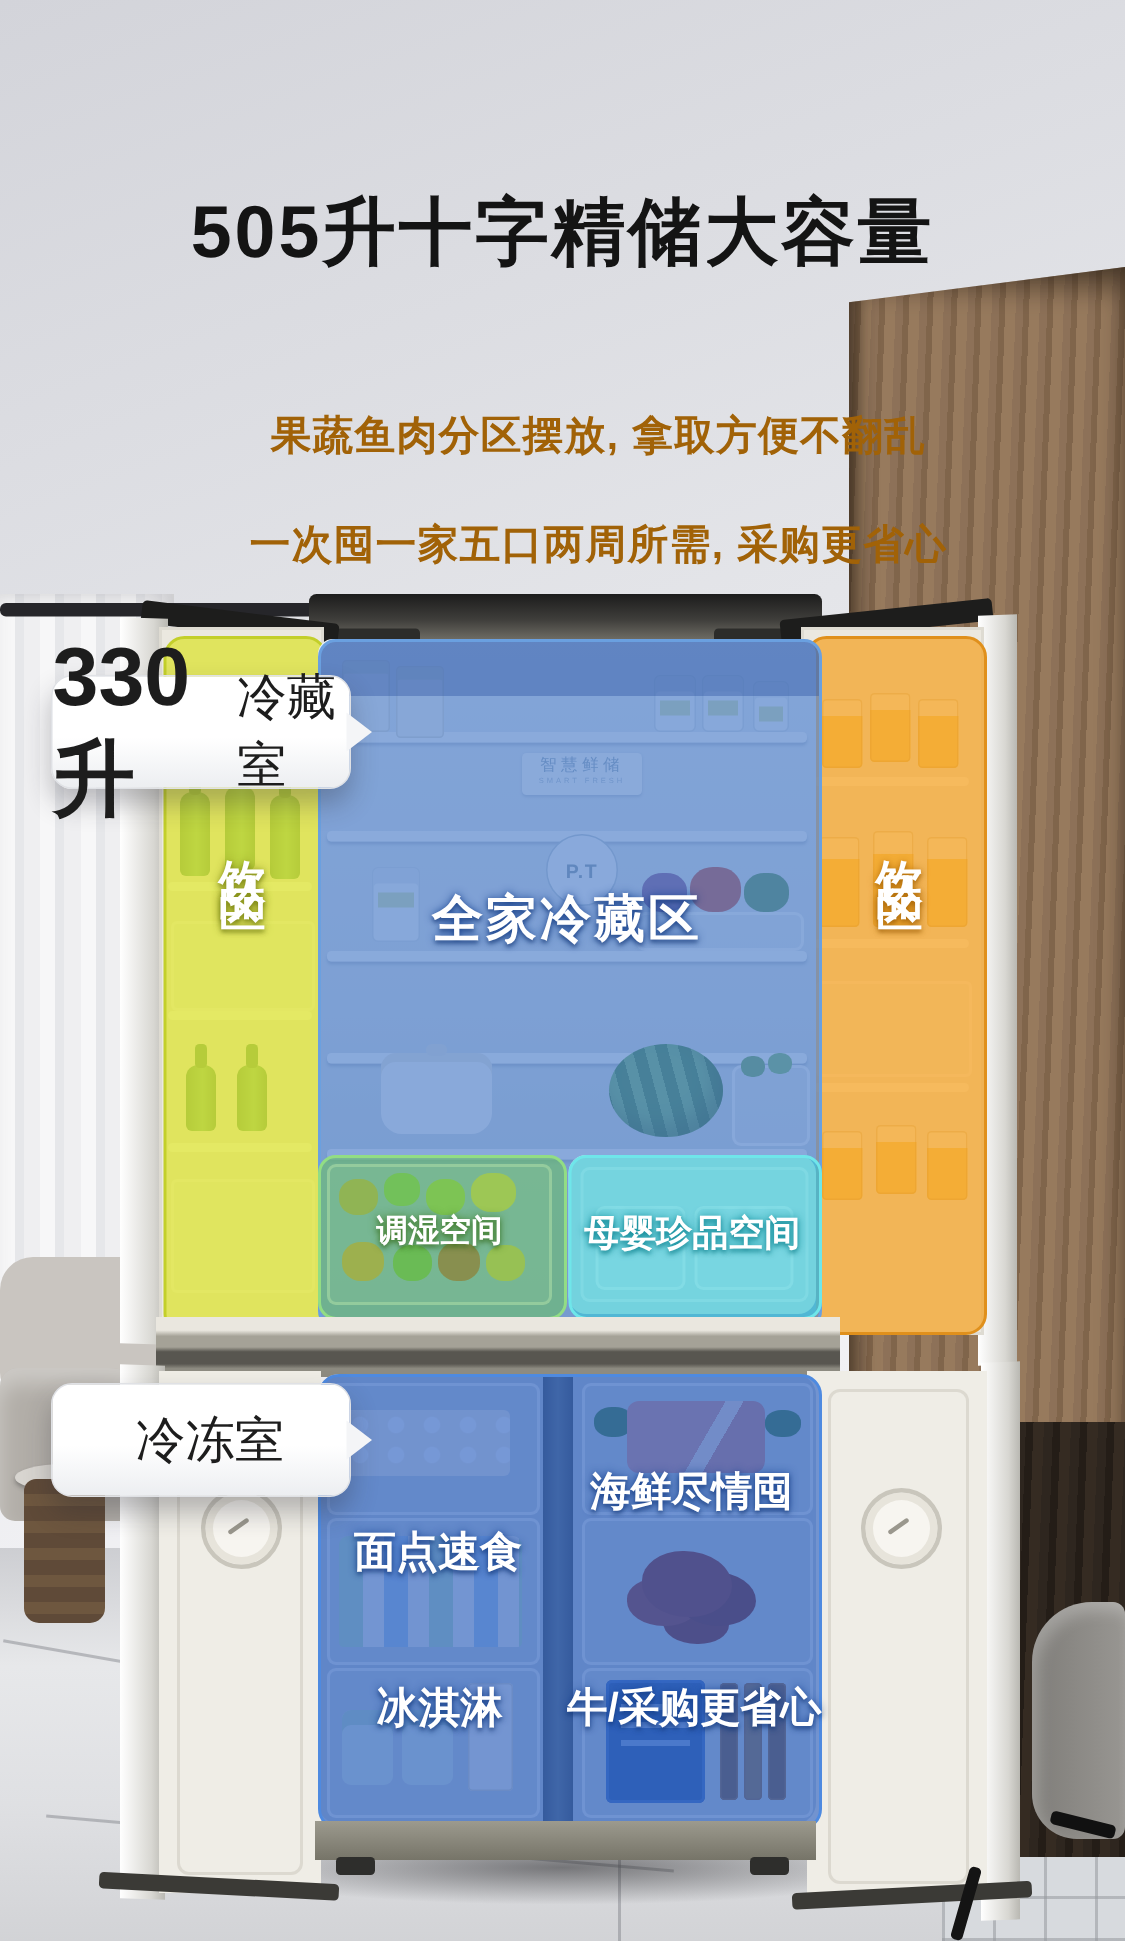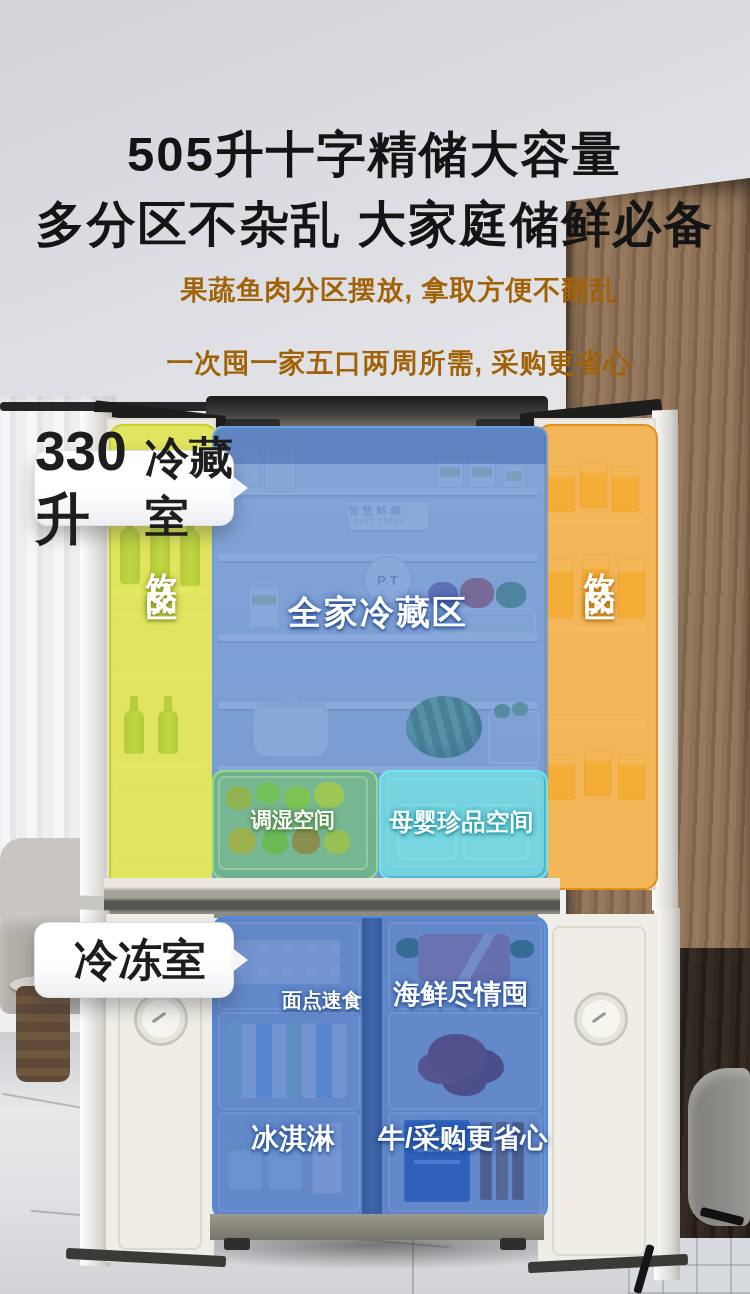--- a/index.html
+++ b/index.html
@@ -60,21 +60,21 @@
       background:linear-gradient(180deg,#9c9a8e,#767468);}
   .wheel{background:#2e2e2c;border-radius:3px;width:26px;height:12px;top:1238px;}
   .leg{background:#141414;border-radius:3px;}
 
   
   .interior{left:212px;top:426px;width:332px;height:456px;border-radius:10px;
       background:linear-gradient(180deg,#e8eef4 0%,#d6dfe8 55%,#c3cfda 100%);overflow:hidden;}
   .shelf{position:absolute;left:6px;width:320px;height:7px;background:rgba(255,255,255,.92);
       border-radius:3px;box-shadow:0 2px 2px rgba(90,110,140,.35);}
   .board{position:absolute;left:136px;top:76px;width:80px;height:28px;background:#fdfdfc;border-radius:3px;
-      text-align:left;color:#8fa6b8;box-shadow:0 1px 2px rgba(90,110,140,.3);}
+      text-align:center;color:#8fa6b8;box-shadow:0 1px 2px rgba(90,110,140,.3);}
   .board .b1{font-size:11px;letter-spacing:3px;line-height:16px;}
   .board .b2{font-size:5px;letter-spacing:2px;line-height:6px;color:#aebecb;}
   .pt-circle{position:absolute;left:152px;top:130px;width:46px;height:46px;border-radius:50%;
       background:#fbfcfd;border:1px solid #b9c6d2;color:#7e93a6;font-size:13px;font-weight:700;
       display:flex;align-items:center;justify-content:center;letter-spacing:1px;}
   .jar{position:absolute;width:26px;height:36px;background:#f6f8fa;border-radius:4px;
       box-shadow:inset 0 10px 0 #dfe7ee;border:1px solid #cfd9e2;}
   .jar::after{content:"";position:absolute;left:3px;top:16px;right:3px;height:10px;background:#cfe0a8;}
   .carton-w{position:absolute;width:30px;height:46px;background:#f4f4f1;border-radius:3px;
       border:1px solid #d8d8d2;box-shadow:inset 0 8px 0 #e4e8d8;}
@@ -148,21 +148,21 @@
   .s1{top:272px;}
   .s2{top:310px;margin-top:35px;}
 
   
   .callout{width:198px;height:74px;border-radius:14px;display:flex;align-items:baseline;justify-content:center;
       background:linear-gradient(180deg,#ffffff 0 55%,#eceef1 100%);border:1px solid #dfe1e5;
       box-shadow:0 10px 18px rgba(40,40,50,.3);z-index:30;padding-top:0;}
   .callout::after{content:"";position:absolute;right:-15px;top:50%;margin-top:-13px;width:0;height:0;
       border-left:17px solid #f4f5f7;border-top:13px solid transparent;border-bottom:13px solid transparent;}
   .callout .val{font-size:55px;font-weight:700;color:#1d1d1d;align-self:center;}
-  .callout .suf{font-size:44px;font-weight:700;color:#1d1d1d;align-self:center;margin-left:12px;}
+  .callout .suf{font-size:33px;font-weight:400;color:#1d1d1d;align-self:center;margin-left:12px;}
 </style>
 </head>
 <body>
 
 <div class="canvas">
 
   <div class="abs wall"></div>
   <div class="abs wood"></div>
   <div class="abs curtain"></div>
   <div class="abs curtain-rod"></div>
@@ -174,21 +174,20 @@
   <div class="abs seam" style="left:412px;top:1214px;width:2px;height:80px;"></div>
   <div class="abs table-top"></div>
   <div class="abs table-body"></div>
   <div class="abs wood-dark"></div>
   <div class="abs chair"></div>
   <div class="abs chair-leg" style="left:700px;top:1212px;width:44px;height:9px;transform:rotate(14deg);"></div>
   <div class="abs tiles-corner"></div>
   <div class="abs fridge-shadow"></div>
 
   <div class="abs title t1">505升十字精储大容量</div>
-  <div class="abs title t2">多分区不杂乱 大家庭储鲜必备</div>
   <div class="abs sub s1">果蔬鱼肉分区摆放, 拿取方便不翻乱</div>
   <div class="abs sub s2">一次囤一家五口两周所需, 采购更省心</div>
 
   <div class="abs fridge-top"></div>
   <div class="abs hinge" style="left:224px;"></div>
   <div class="abs hinge" style="left:476px;"></div>
   <div class="abs door-top-trim" style="left:94px;top:408px;width:132px;transform:rotate(7deg);"></div>
   <div class="abs door-top-trim" style="left:520px;top:406px;width:142px;transform:rotate(-6deg);"></div>
 
   <div class="abs door-outer" style="left:80px;top:412px;width:32px;height:484px;transform:skewY(2deg);"></div>
@@ -307,21 +306,21 @@
     <div class="greens" style="left:298px;top:24px;width:24px;height:18px;"></div>
     <div class="drawer" style="left:176px;top:96px;width:150px;height:94px;"></div>
     <div class="crayfish" style="left:216px;top:118px;"></div>
     <div class="drawer" style="left:176px;top:196px;width:150px;height:96px;"></div>
     <div class="bluebox" style="left:192px;top:204px;"></div>
     <div class="strip" style="left:268px;top:206px;"></div>
     <div class="strip" style="left:284px;top:206px;background:#9a7342;"></div>
     <div class="strip" style="left:300px;top:206px;"></div>
   </div>
   <div class="abs zone zone-freezer"></div>
-  <div class="zlabel sh-blue" style="left:222px;top:987px;width:140px;font-size:20px;text-align:right;">面点速食</div>
+  <div class="zlabel sh-blue" style="left:222px;top:1016px;width:140px;font-size:28px;">面点速食</div>
   <div class="zlabel sh-blue" style="left:386px;top:976px;width:150px;font-size:27px;">海鲜尽情囤</div>
   <div class="zlabel sh-blue" style="left:228px;top:1120px;width:130px;font-size:28px;">冰淇淋</div>
   <div class="zlabel sh-blue" style="left:378px;top:1120px;width:164px;font-size:27px;">牛/采购更省心</div>
 
   <div class="abs base"></div>
   <div class="abs wheel" style="left:224px;"></div>
   <div class="abs wheel" style="left:500px;"></div>
   <div class="abs leg" style="left:66px;top:1252px;width:160px;height:11px;transform:rotate(3deg);background:#3b3a36;"></div>
   <div class="abs leg" style="left:528px;top:1258px;width:160px;height:11px;transform:rotate(-3deg);background:#3b3a36;"></div>
   <div class="abs leg" style="left:640px;top:1244px;width:8px;height:50px;transform:rotate(16deg);"></div>

